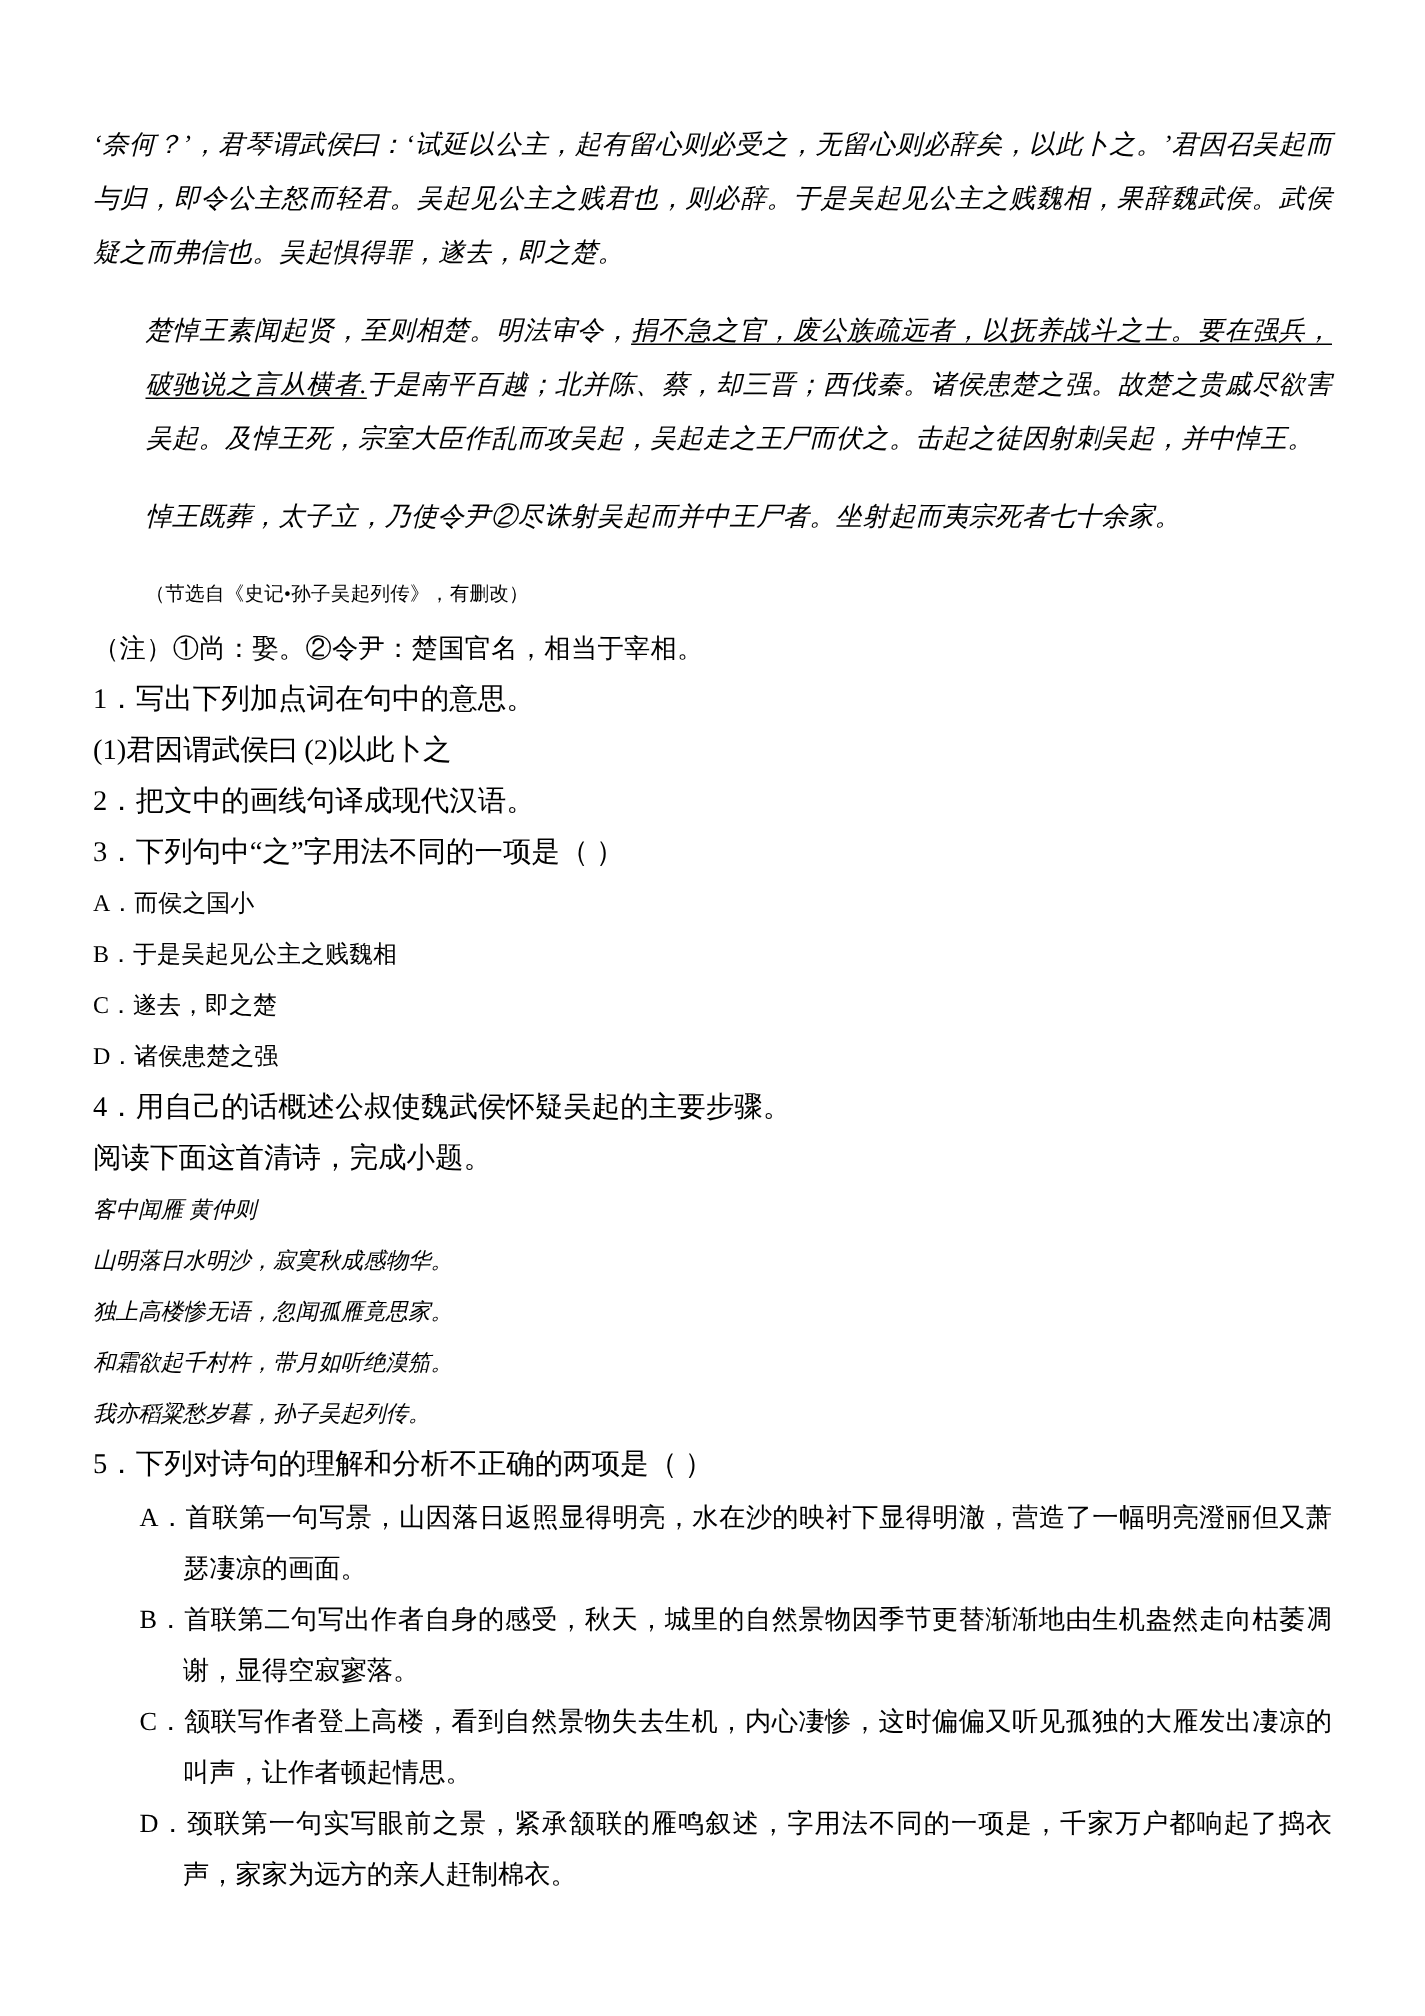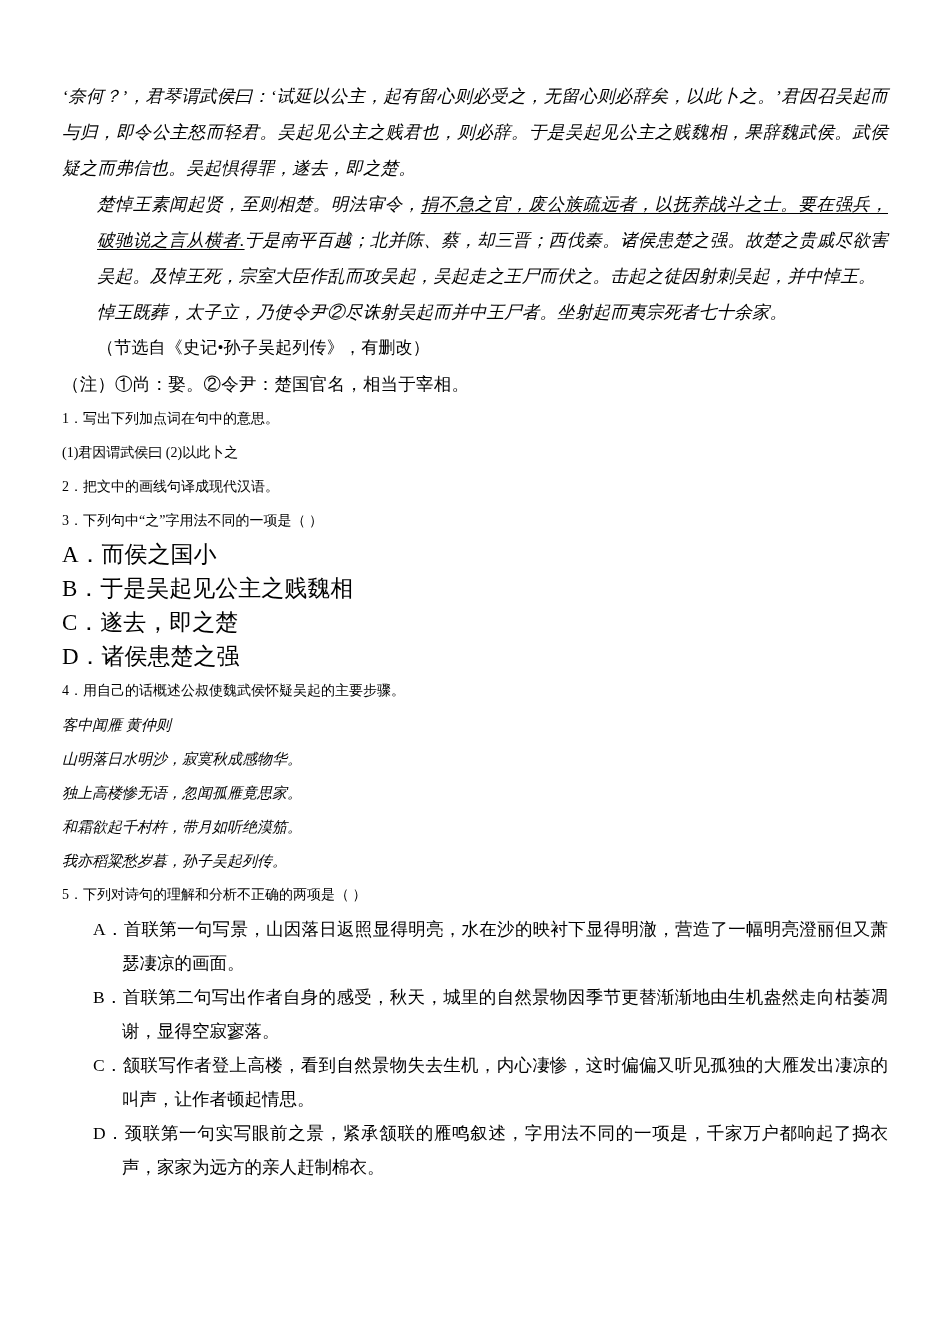--- a/index.html
+++ b/index.html
@@ -24,39 +24,39 @@
   .line {
     font-size: 17.5px;
     line-height: 36px;
     text-align: justify;
     text-justify: inter-ideograph;
     letter-spacing: 0.2px;
   }
   .italic {
     font-style: italic;
   }
-  .indent2 { padding-left: 35px; }
+  .indent2 { padding-left: 35px; margin-top: 16px; }
   .underline {
     text-decoration: underline;
     text-underline-offset: 3px;
   }
   .small {
-    font-size: 17px;
+    font-size: 13px;
   }
   .poem {
     font-size: 15px;
     line-height: 34px;
     font-style: italic;
   }
   .q {
-    font-size: 14px;
+    font-size: 19px;
     line-height: 34px;
   }
   .opt {
-    font-size: 23px;
+    font-size: 16px;
     line-height: 34px;
   }
   .block {
     font-size: 17.5px;
     line-height: 34px;
     text-align: justify;
     text-justify: inter-ideograph;
     margin-left: 31px;
   }
   .hang {
@@ -88,20 +88,21 @@
 
   <div class="q"><span>3．</span><span>下列句中“之”字用法不同的一项是（ ）</span></div>
 
   <div class="opt">A．而侯之国小</div>
   <div class="opt">B．于是吴起见公主之贱魏相</div>
   <div class="opt">C．遂去，即之楚</div>
   <div class="opt">D．诸侯患楚之强</div>
 
   <div class="q">4．用自己的话概述公叔使魏武侯怀疑吴起的主要步骤。</div>
 
+  <div class="q">阅读下面这首清诗，完成小题。</div>
 
   <div class="poem">客中闻雁    黄仲则</div>
   <div class="poem">山明落日水明沙，寂寞秋成感物华。</div>
   <div class="poem">独上高楼惨无语，忽闻孤雁竟思家。</div>
   <div class="poem">和霜欲起千村杵，带月如听绝漠笳。</div>
   <div class="poem">我亦稻粱愁岁暮，孙子吴起列传。</div>
 
   <div class="q">5．下列对诗句的理解和分析不正确的两项是（      ）</div>
 
   <div class="block hang">A．首联第一句写景，山因落日返照显得明亮，水在沙的映衬下显得明澈，营造了一幅明亮澄丽但又萧瑟凄凉的画面。</div>

